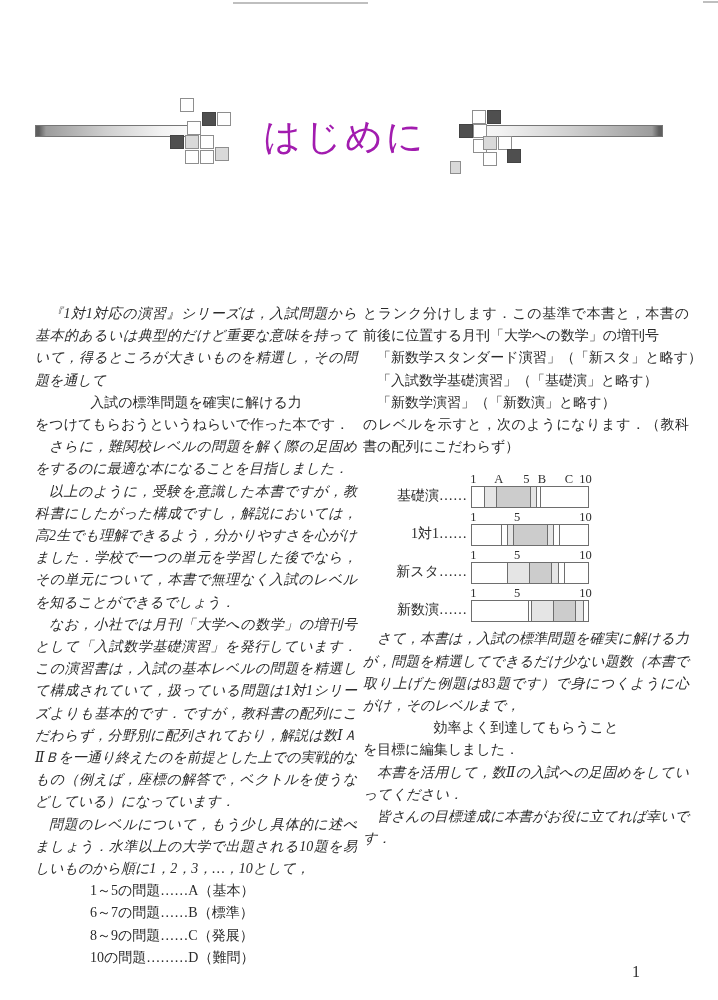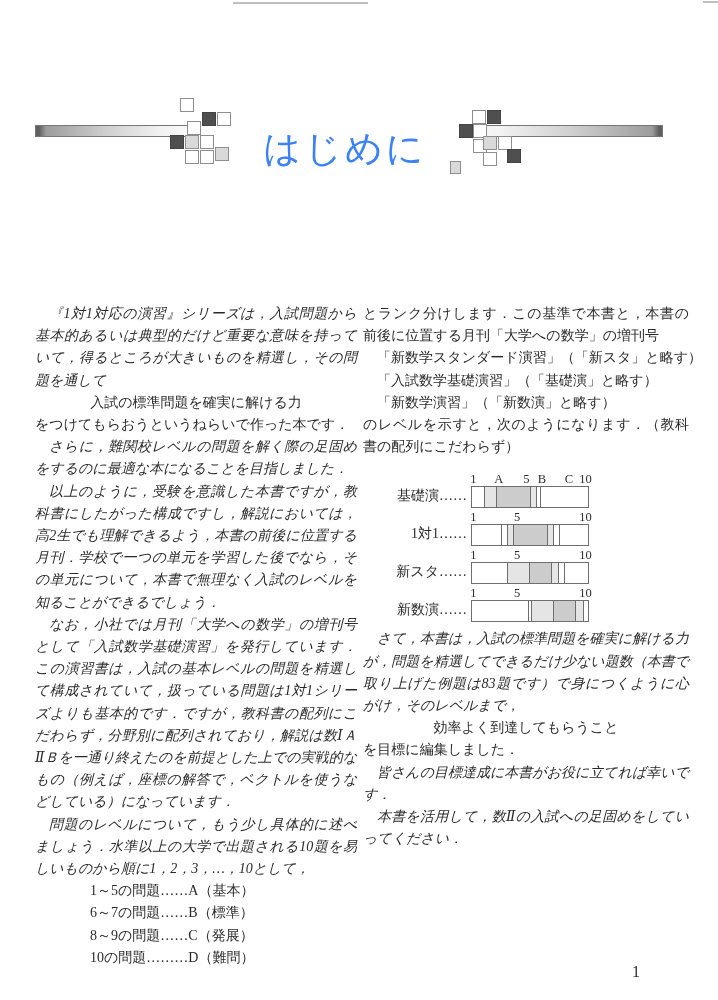--- a/index.html
+++ b/index.html
@@ -9,23 +9,23 @@
     color:#2a2a2a; overflow:hidden;
   }
 
   
   .hbar { position:absolute; top:125px; height:12px; border:1px solid #767676; box-sizing:border-box; z-index:1; }
   .hbar-left  { left:35px;  width:158px;
     background:linear-gradient(90deg,#5f5f5f 0,#5f5f5f 3px,#9c9c9c 10px,#cfcfcf 45%,#f2f2f2 80%,#fbfbfb 100%); }
   .hbar-right { left:460px; width:203px;
     background:linear-gradient(90deg,#fbfbfb 0,#f2f2f2 20%,#cfcfcf 55%,#9c9c9c calc(100% - 10px),#5f5f5f calc(100% - 3px),#5f5f5f 100%); }
   .title {
-    position:absolute; top:126px; left:345px; transform:translateX(-50%);
+    position:absolute; top:114px; left:345px; transform:translateX(-50%);
     font-family:"DejaVu Sans","Liberation Sans",sans-serif;
-    font-size:37px; line-height:46px; color:#3b82f6; letter-spacing:3px; font-weight:500; white-space:nowrap; z-index:3;
+    font-size:37px; line-height:46px; color:#a21caf; letter-spacing:3px; font-weight:500; white-space:nowrap; z-index:3;
   }
   .sq { position:absolute; width:14px; height:14px; border:1px solid #8e8e8e; background:#fff; box-sizing:border-box; z-index:2; }
   .sq.d { background:#4f4f4f; border-color:#434343; }
   .sq.l { background:#d9d9d9; }
   .sq.sm { width:11px; height:13px; }
   .scanmark { position:absolute; background:#8a8a8a; opacity:.55; z-index:0; }
 
   
   .col { position:absolute; top:303px; font-size:14px; line-height:22.2px; text-align:justify; }
   .col-left  { left:35px;  width:322px; }
@@ -88,21 +88,21 @@
       <div class="sq" style="left:483px;top:152px;"></div>
       <div class="sq l sm" style="left:450px;top:161px;"></div>
     </div>
   </div>
 
   <div class="col col-left">
     <p class="ind">『1対1対応の演習』シリーズは，入試問題から基本的あるいは典型的だけど重要な意味を持っていて，得るところが大きいものを精選し，その問題を通して</p>
     <p class="center-line">入試の標準問題を確実に解ける力</p>
     <p>        <span>をつけてもらおうというねらいで作った本です．</span></p>
     <p class="ind">さらに，難関校レベルの問題を解く際の足固めをするのに最適な本になることを目指しました．</p>
-    <p class="ind">以上のように，受験を意識した本書ですが，教科書にしたがった構成ですし，解説においては，高2生でも理解できるよう，本書の前後に位置する月刊．学校で一つの単元を学習した後でなら，その単元について，本書で無理なく入試のレベルを知ることができるでしょう．</p>
+    <p class="ind">以上のように，受験を意識した本書ですが，教科書にしたがった構成ですし，解説においては，高2生でも理解できるよう，分かりやすさを心がけました．学校で一つの単元を学習した後でなら，その単元について，本書で無理なく入試のレベルを知ることができるでしょう．</p>
     <p class="ind">なお，小社では月刊「大学への数学」の増刊号として「入試数学基礎演習」を発行しています．この演習書は，入試の基本レベルの問題を精選して構成されていて，扱っている問題は1対1シリーズよりも基本的です．ですが，教科書の配列にこだわらず，分野別に配列されており，解説は数ⅠＡⅡＢを一通り終えたのを前提とした上での実戦的なもの（例えば，座標の解答で，ベクトルを使うなどしている）になっています．</p>
     <p class="ind">問題のレベルについて，もう少し具体的に述べましょう．水準以上の大学で出題される10題を易しいものから順に1，2，3，…，10として，</p>
     <div class="levels">
       <p>1～5の問題……A（基本）</p>
       <p>6～7の問題……B（標準）</p>
       <p>8～9の問題……C（発展）</p>
       <p>10の問題………D（難問）</p>
     </div>
   </div>
 
@@ -190,19 +190,19 @@
               <div class="cseg" style="left: 88.5%; width: 7%; background: rgb(229, 229, 229); border-left: 1px solid rgb(110, 110, 110);"></div>
               <div class="cseg" style="left: 95.5%; width: 4.5%; background: rgb(255, 255, 255); border-left: 1px solid rgb(110, 110, 110);"></div>
             </div>
           </div>
         </div>
       </div>
 
     <p class="ind">さて，本書は，入試の標準問題を確実に解ける力が，問題を精選してできるだけ少ない題数（本書で取り上げた例題は83題です）で身につくように心がけ，そのレベルまで，</p>
     <p class="center-line">効率よく到達してもらうこと</p>
     <p>を目標に編集しました．</p>
+    <p class="ind">本書を活用して，数Ⅱの入試への足固めをしていってください．</p>
     <p class="ind">皆さんの目標達成に本書がお役に立てれば幸いです．</p>
-    <p class="ind">本書を活用して，数Ⅱの入試への足固めをしていってください．</p>
   </div>
 
   <div class="pageno">1</div>
 
 </div>
 
 </body></html>

